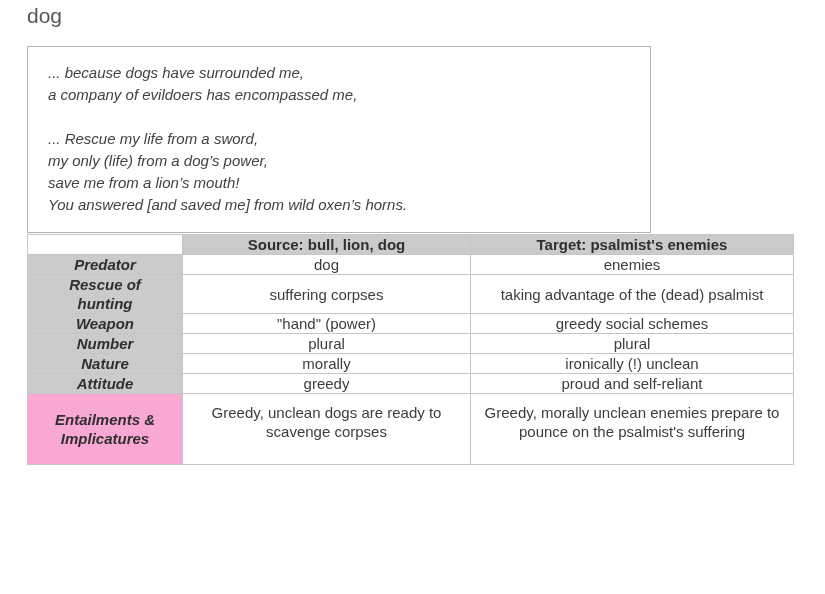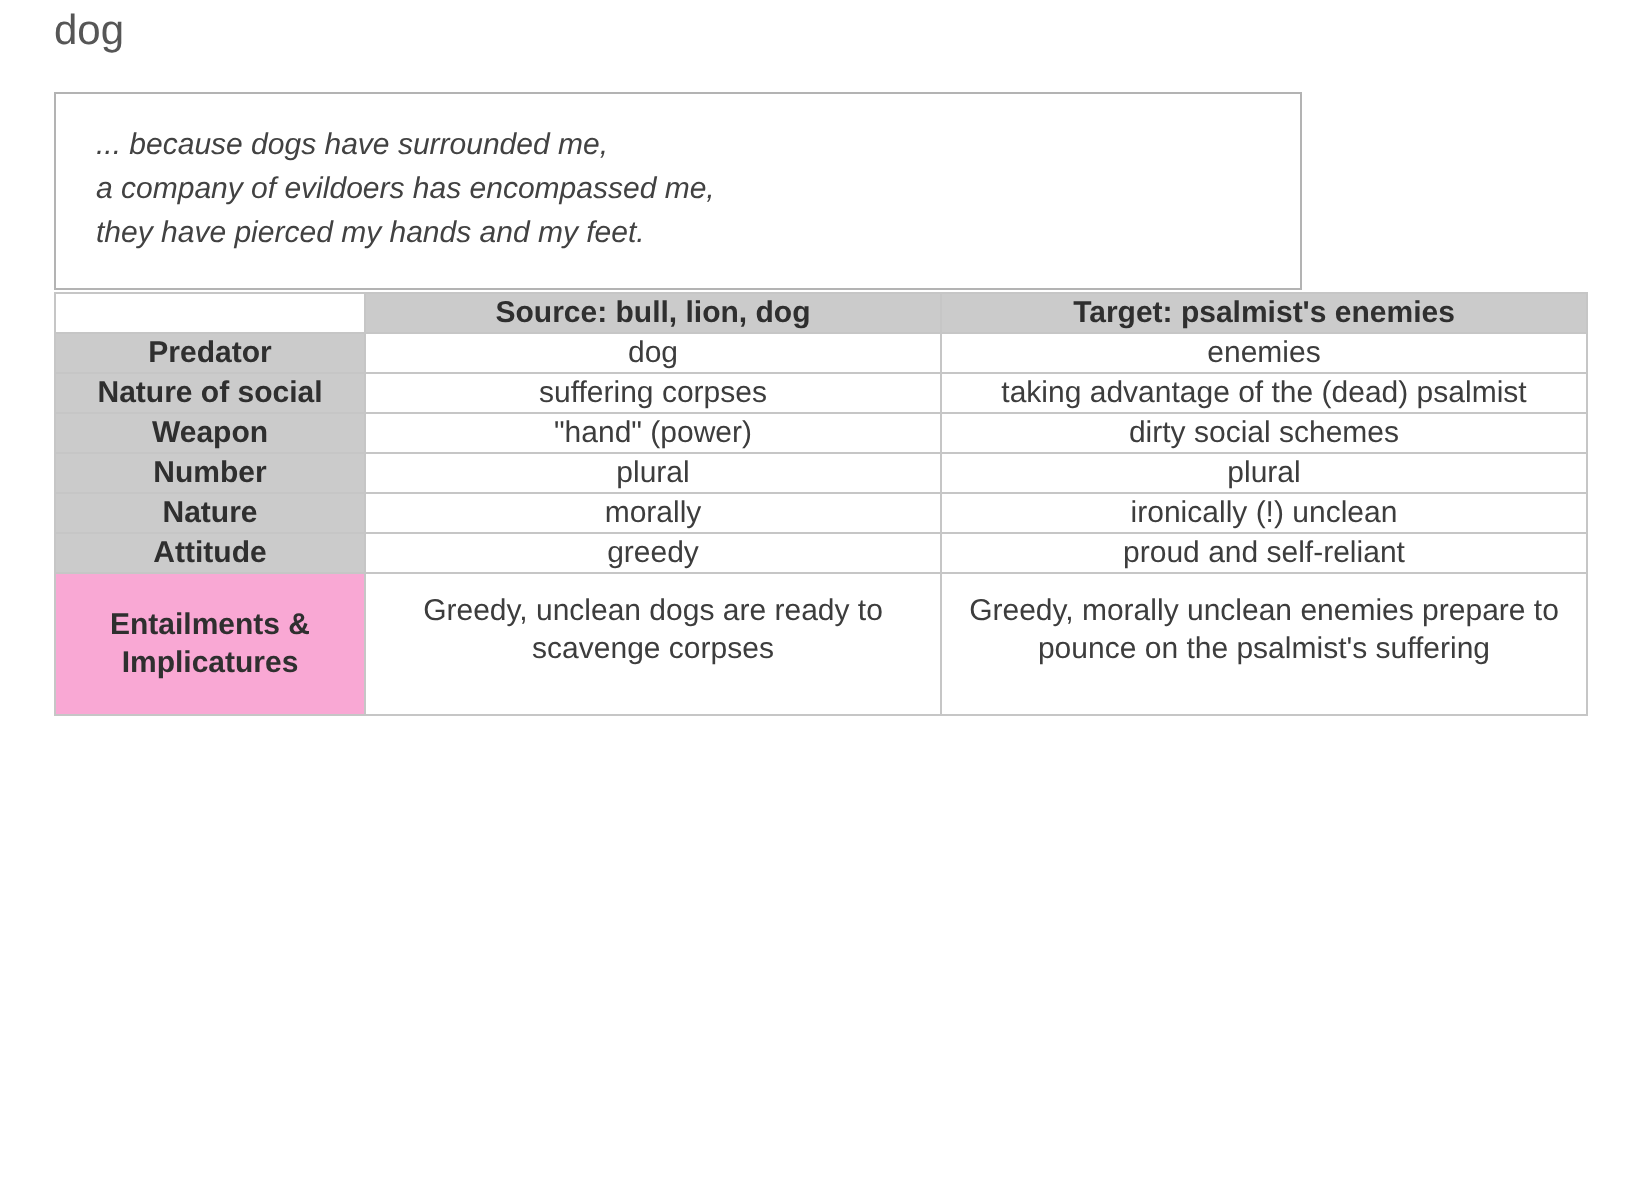--- a/index.html
+++ b/index.html
@@ -56,20 +56,21 @@
   .metaphor-table th {
     background: #cbcbcb;
     font-weight: 700;
     color: #2f2f2f;
   }
   .metaphor-table th.corner { background: #ffffff; }
   .metaphor-table td.row-label {
     background: #cbcbcb;
     font-weight: 700;
     color: #2f2f2f;
+    font-style: italic;
   }
   .metaphor-table td.value { background: #ffffff; color: #3d3d3d; }
   .metaphor-table tr.entailments td { height: 71px; }
   .metaphor-table tr.entailments td.row-label {
     background: #f9a8d4;
     vertical-align: middle;
   }
   .metaphor-table tr.entailments td.value { vertical-align: top; padding-top: 9px; }
   .text-muted { color: #9e9e9e; }
   .text-link { color: #5094e6; cursor: pointer; }
@@ -78,21 +79,26 @@
 <body>
 
 <div class="container">
 
   <h1 class="page-title">dog</h1>
 
   <div class="quote-box">
     <div class="stanza">
       <div>... because dogs have surrounded me,</div>
       <div>a company of evildoers has encompassed me,</div>
-      <div>they have pierced my hands and my feet.</div>
+    </div>
+    <div class="stanza">
+      <div>... Rescue my life from a sword,</div>
+      <div>my only (life) from a dog’s power,</div>
+      <div>save me from a lion’s mouth!</div>
+      <div>You answered [and saved me] from wild oxen’s horns.</div>
     </div>
   </div>
 
   <table class="metaphor-table">
     <colgroup>
         <col class="c1">
         <col class="c2">
         <col class="c3">
       </colgroup>
     <tbody>
@@ -100,28 +106,28 @@
         <th class="corner"></th>
         <th>Source: bull, lion, dog</th>
         <th>Target: psalmist's enemies</th>
       </tr>
       <tr>
         <td class="row-label">Predator</td>
         <td class="value">dog</td>
         <td class="value">enemies</td>
       </tr>
       <tr>
-        <td class="row-label">Nature of social</td>
+        <td class="row-label">Rescue of hunting</td>
         <td class="value">suffering corpses</td>
         <td class="value">taking advantage of the (dead) psalmist</td>
       </tr>
       <tr>
         <td class="row-label">Weapon</td>
         <td class="value">"hand" (power)</td>
-        <td class="value">dirty social schemes</td>
+        <td class="value">greedy social schemes</td>
       </tr>
       <tr>
         <td class="row-label">Number</td>
         <td class="value">plural</td>
         <td class="value">plural</td>
       </tr>
       <tr>
         <td class="row-label">Nature</td>
         <td class="value">morally</td>
         <td class="value">ironically (!) unclean</td>

